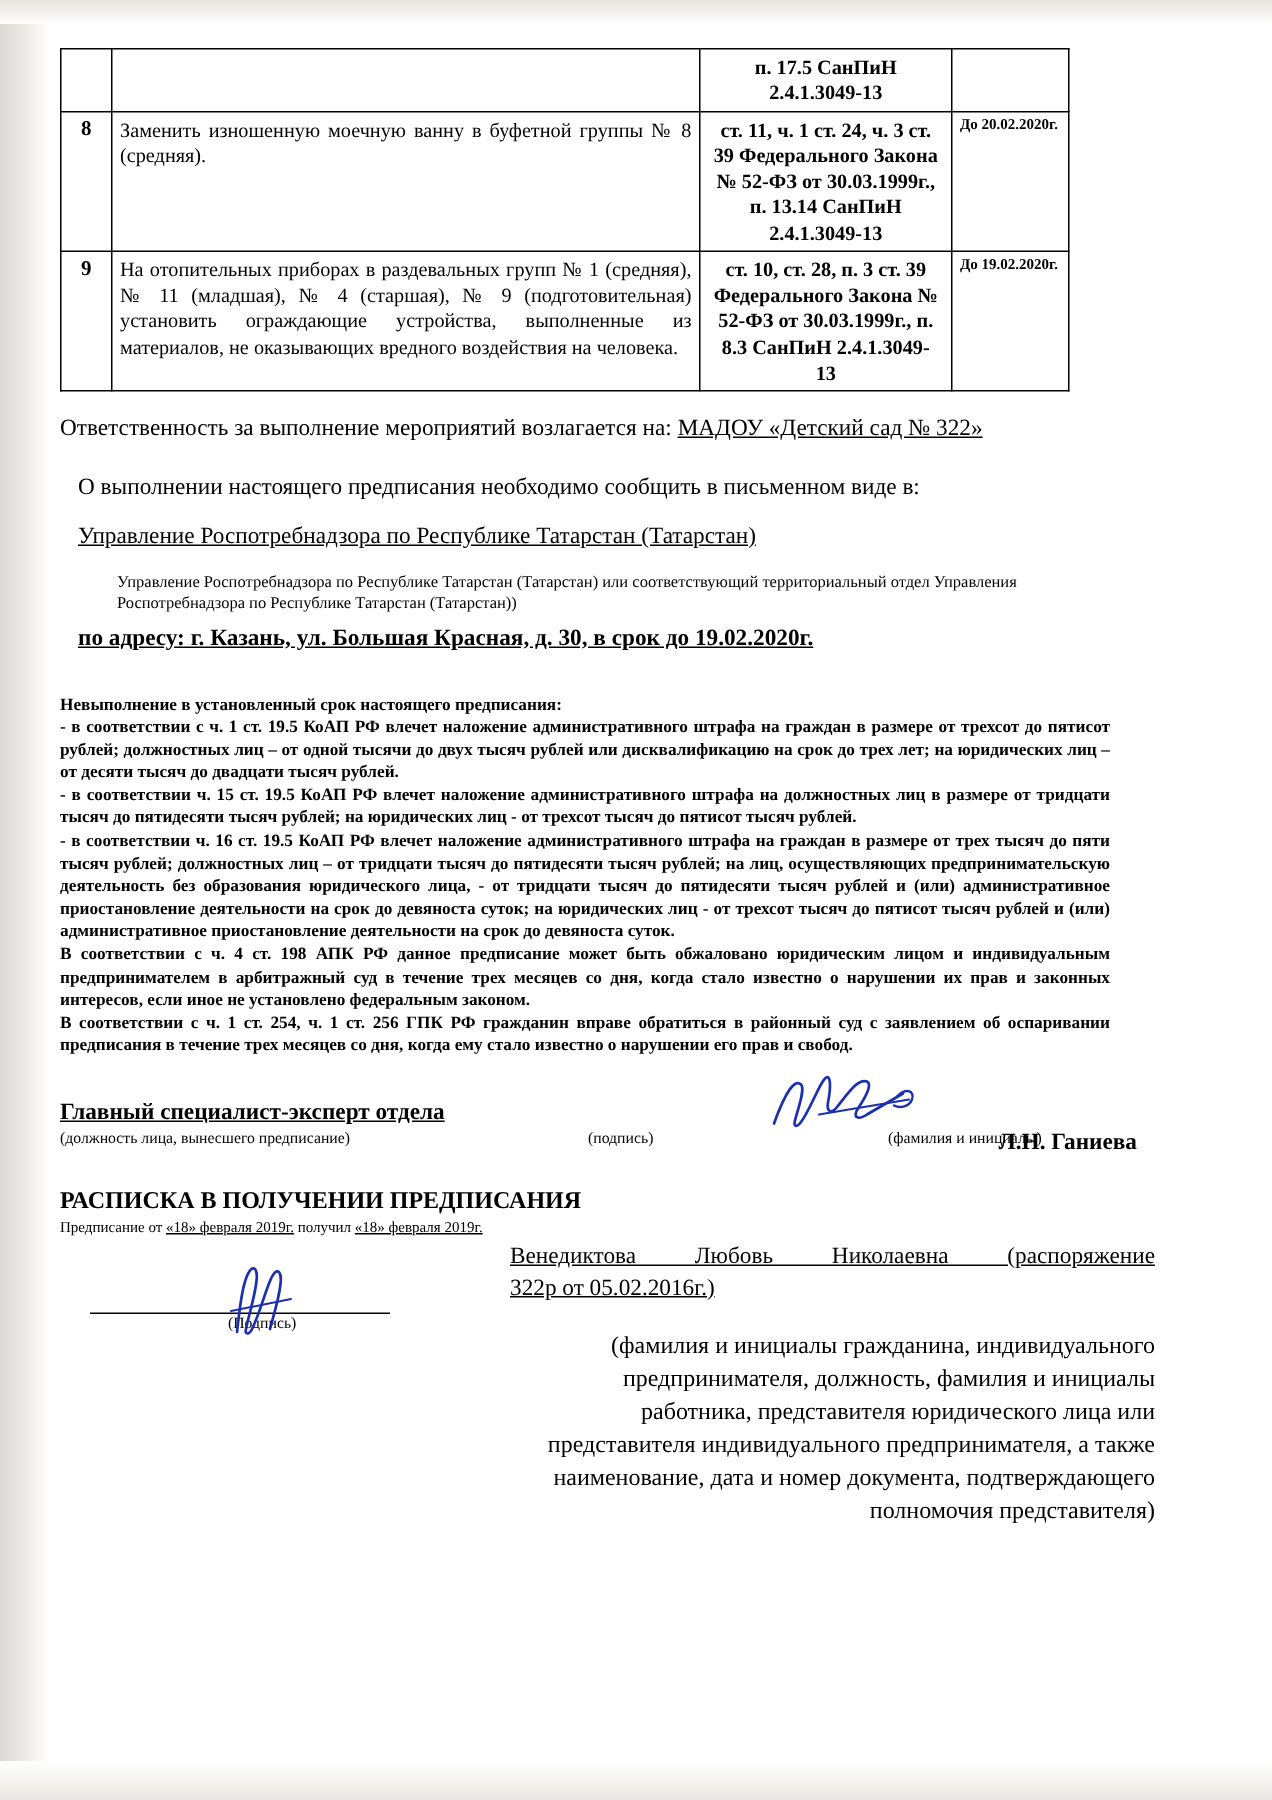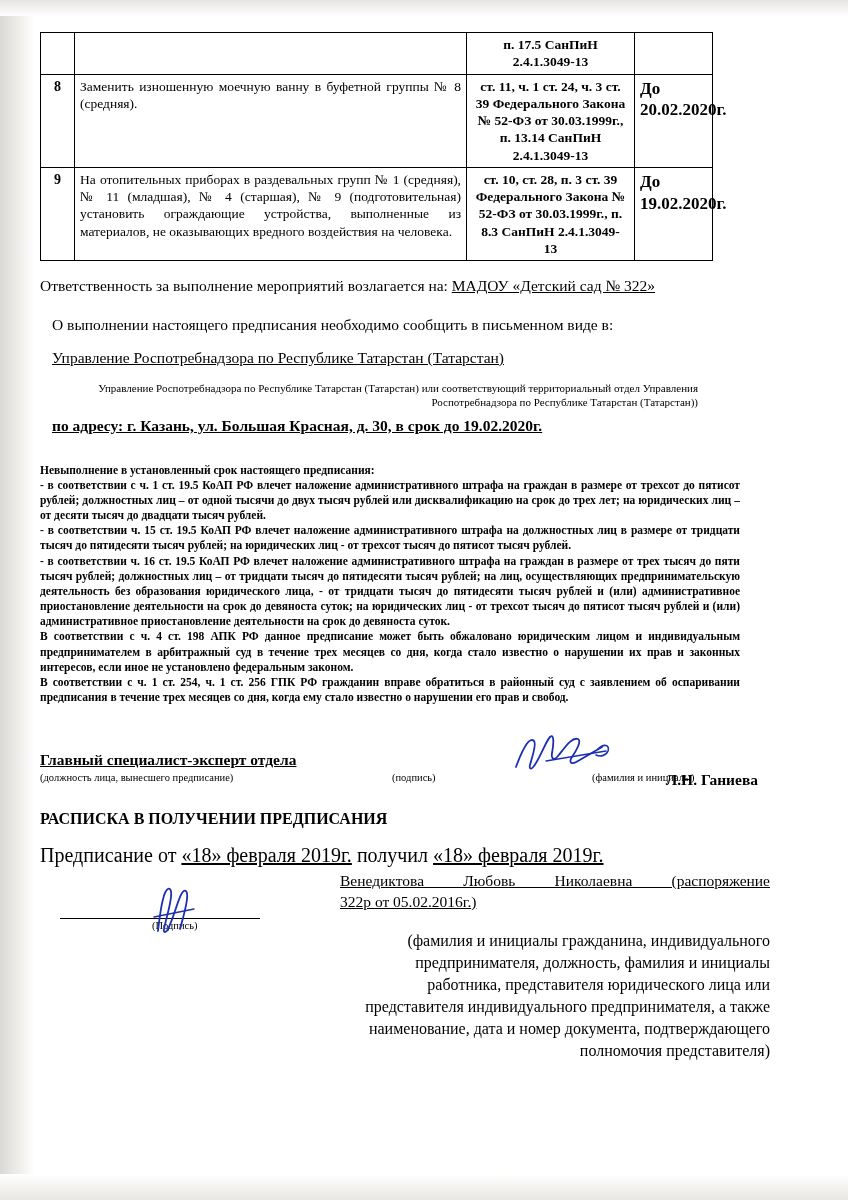--- a/index.html
+++ b/index.html
@@ -74,21 +74,21 @@
   td.col-text.last-left { text-align-last: left; }
   td.col-base {
     width: 168px;
     text-align: center;
     font-weight: bold;
   }
   td.col-date {
     width: 78px;
     text-align: left;
     font-weight: bold;
-    font-size: 17px;
+    font-size: 10px;
   }
   .cell-line { display: block; }
 
   
   .p {
     font-size: 15.5px;
     line-height: 1.35;
     margin: 12px;
   }
   .mt6  { margin-top: 6px; }
@@ -98,38 +98,38 @@
 
   .resp-line {
     font-size: 15.5px;
     margin-top: 16px;
   }
   .resp-line .org { text-decoration: underline; }
 
   .org-small {
     font-size: 11px;
     line-height: 1.3;
-    text-align: right;
+    text-align: left;
     width: 620px;
     margin: 2px 0 0 38px;
   }
 
   .legal {
     font-size: 11.5px;
     line-height: 1.32;
     text-align: justify;
     font-weight: bold;
     width: 700px;
     margin-top: 26px;
   }
   .legal p { margin: 0; }
 
   
   .sig-block {
-    margin-top: 44px;
+    margin-top: 26px;
     position: relative;
     width: 760px;
   }
   .sig-title {
     font-size: 15.5px;
     font-weight: bold;
     text-decoration: underline;
     line-height: 1.4;
   }
   .sig-title .l2 { display: block; }
@@ -159,22 +159,22 @@
     pointer-events: none;
   }
 
   
   .receipt-title {
     font-size: 16px;
     font-weight: bold;
     margin-top: 22px;
   }
   .receipt-line {
-    font-size: 20px;
-    margin-top: 16px;
+    font-size: 10px;
+    margin-top: 3px;
   }
   .recv-block {
     position: relative;
     margin-top: 4px;
     min-height: 180px;
   }
   .recv-right {
     position: absolute;
     left: 300px;
     top: 0;

